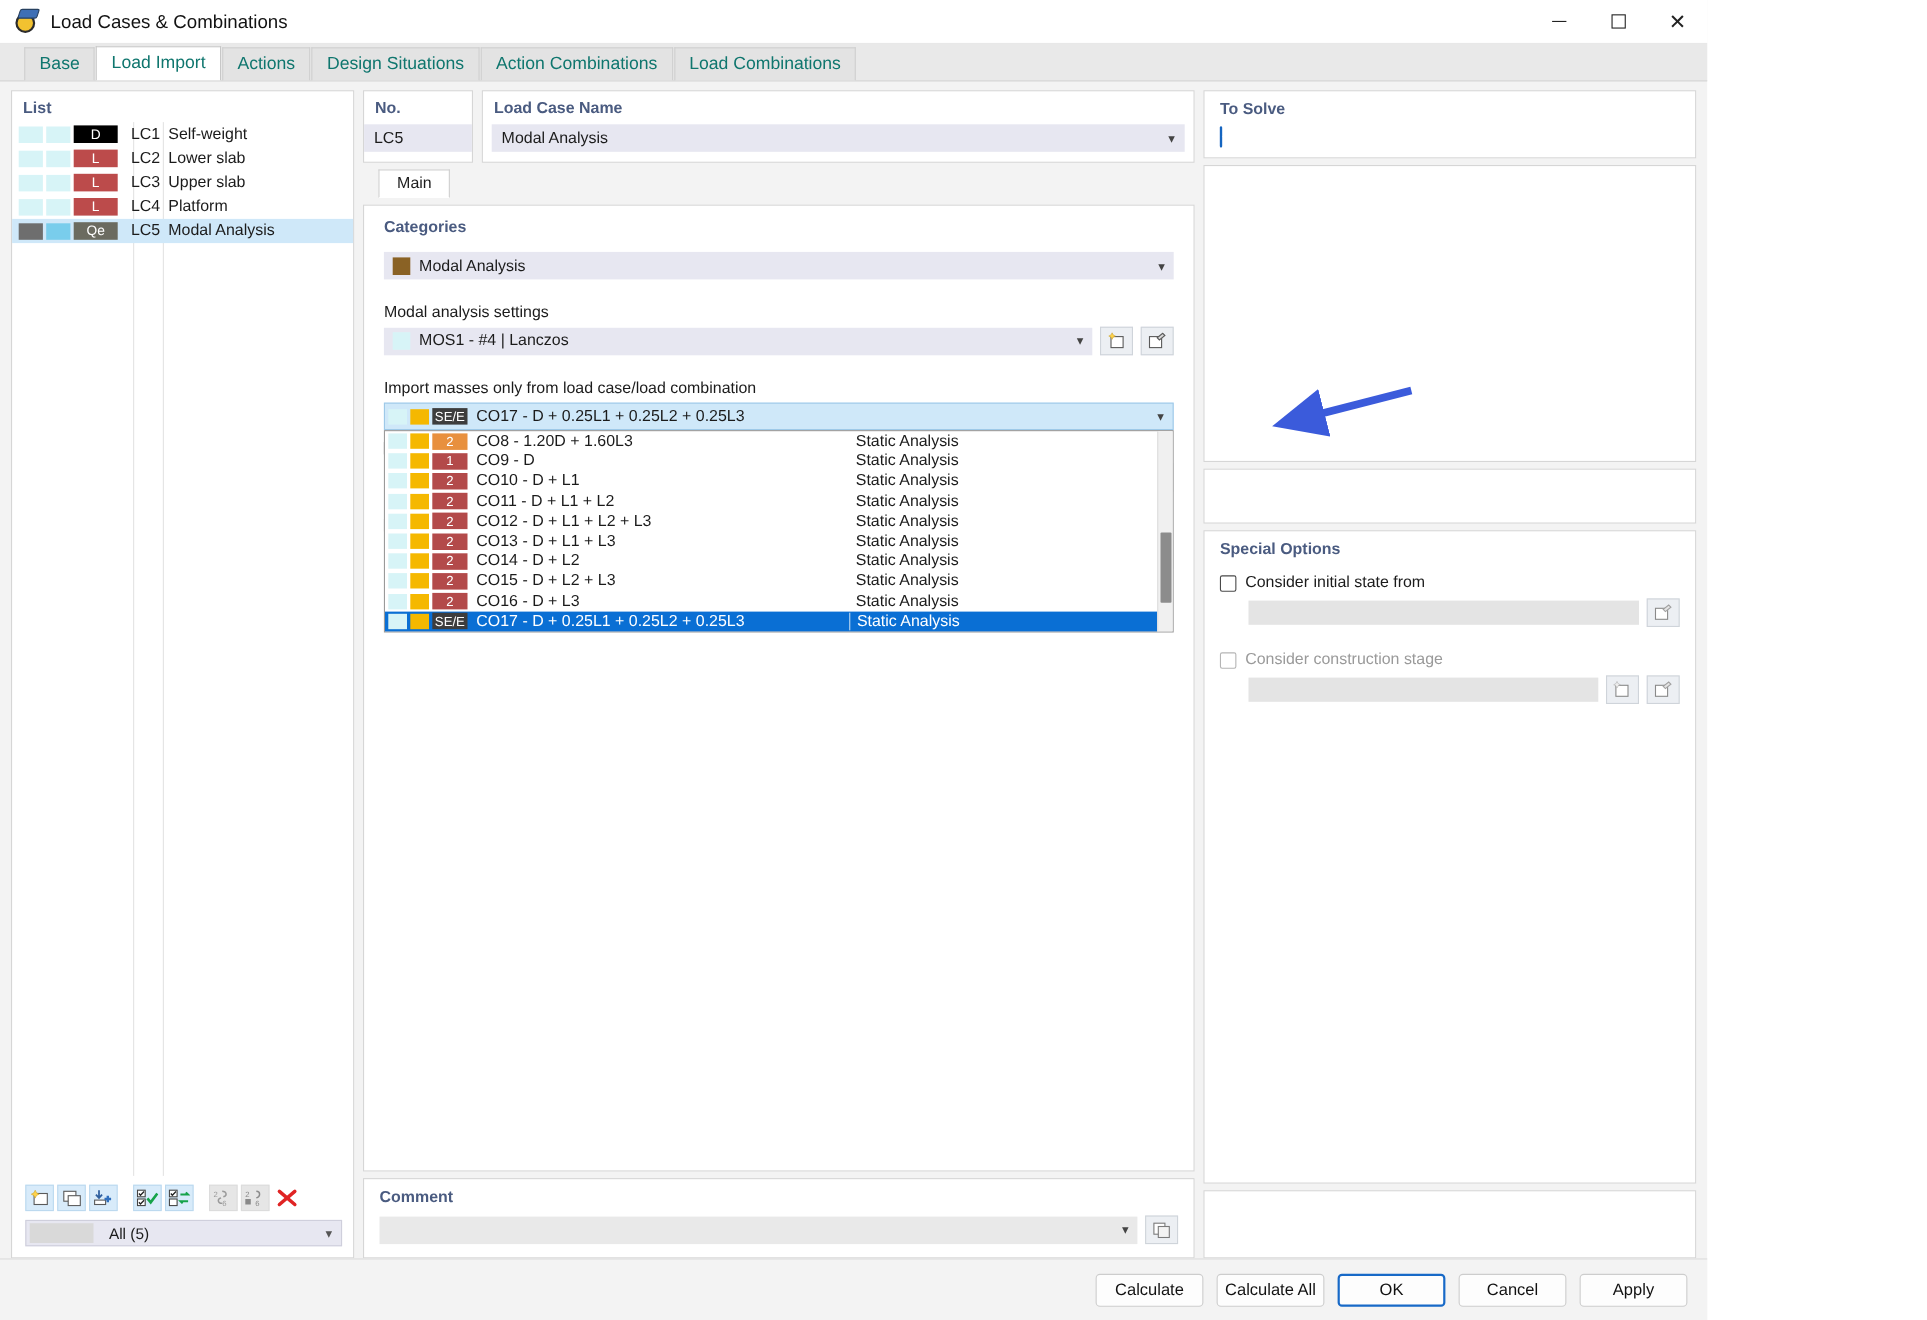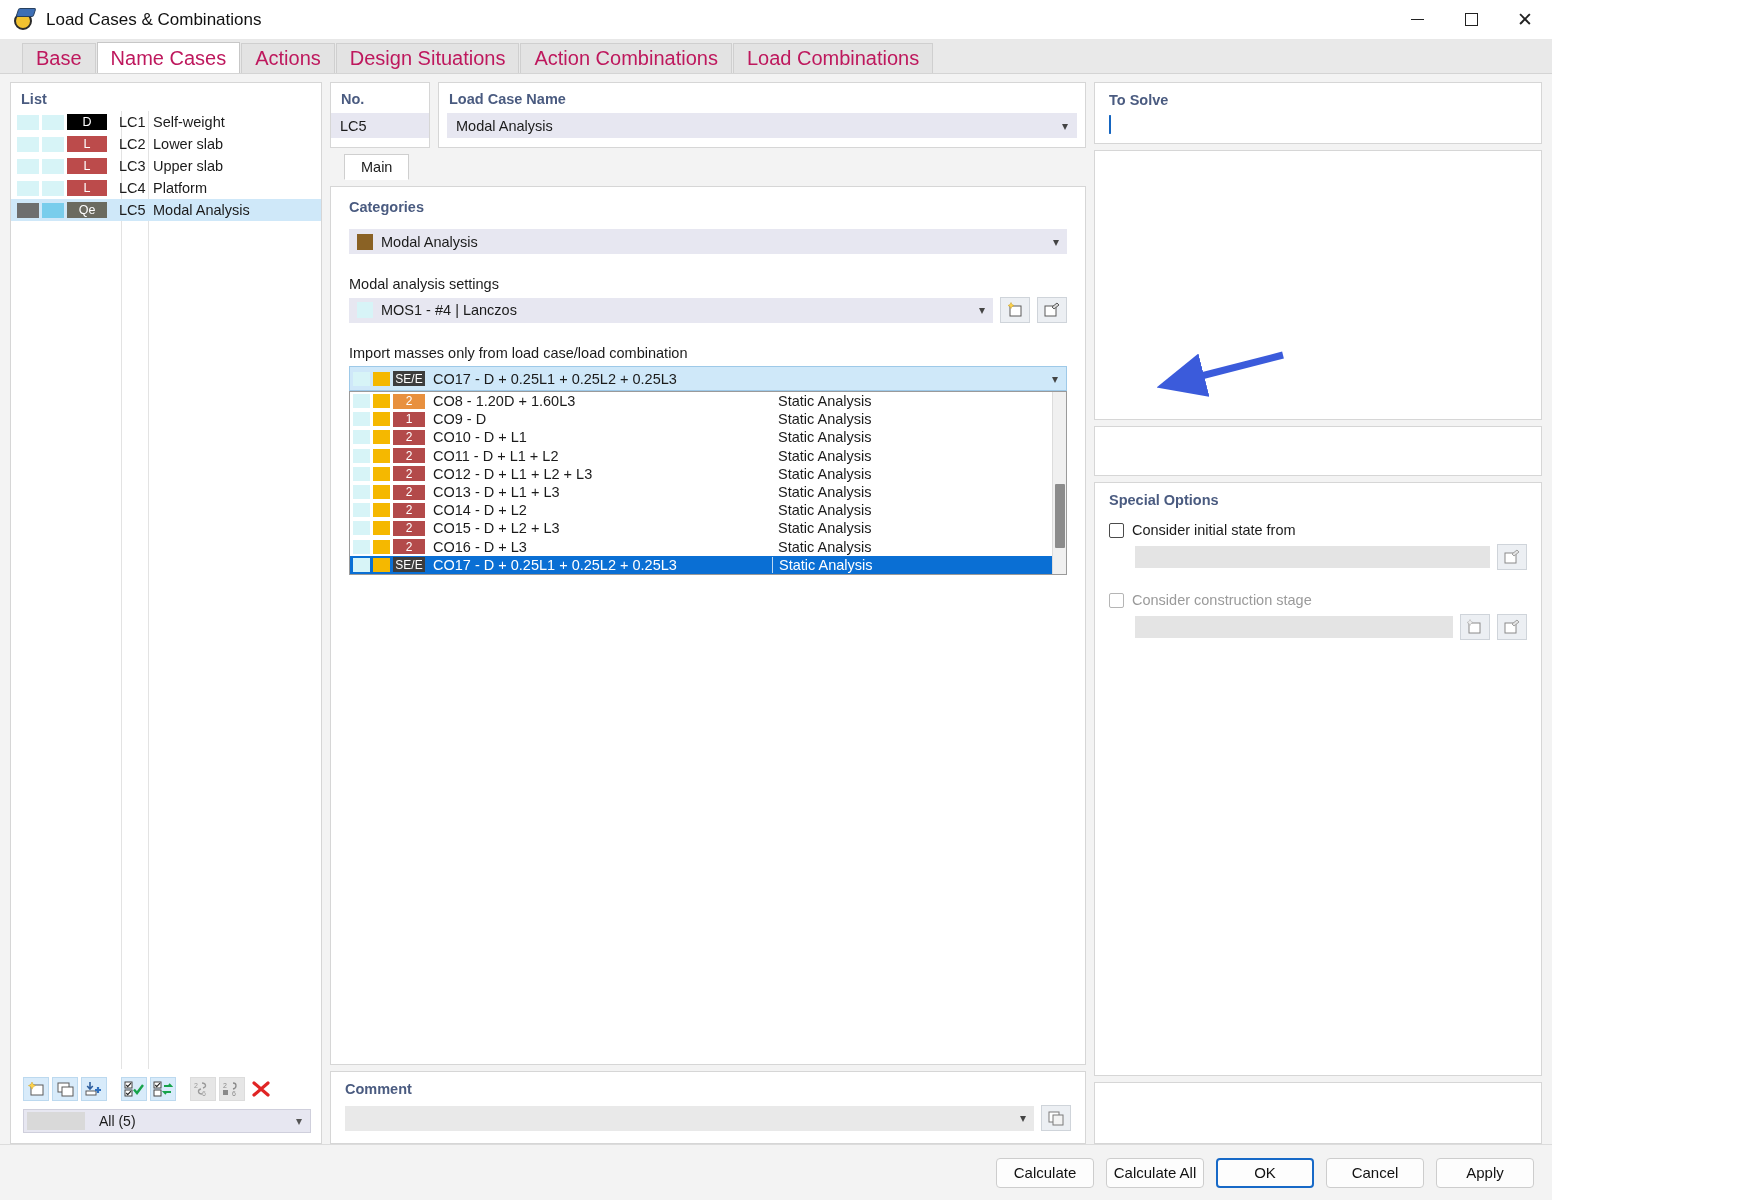--- a/index.html
+++ b/index.html
@@ -39,21 +39,21 @@
   .win-btn .min-glyph { width:13px; height:1px; background:#222; display:block; }
   .win-btn .max-glyph { width:13px; height:13px; border:1.4px solid #222; display:block; }
 
   
   .tabstrip {
     height:34px; background:#e9e9e9; display:flex; align-items:flex-end;
     padding-left:22px; flex:none; border-bottom:1px solid #d4d4d4;
   }
   .tab {
     height:30px; padding:0 13px; display:flex; align-items:center;
-    font-size:20px; color:#be185d; background:#e3e3e3;
+    font-size:16px; color:#0f766e; background:#e3e3e3;
     border:1px solid #cfcfcf; border-bottom:none; margin-right:1px;
   }
   .tab.active { background:#ffffff; border-color:#c7c7c7; height:31px; }
 
   
   .content { flex:1; display:flex; padding:8px 10px 0 10px; gap:8px; min-height:0; }
 
   
   .left-panel {
     width:312px; flex:none; background:#ffffff; border:1px solid #d6d6d6;
@@ -218,21 +218,21 @@
         </div>
       <div class="win-btn">
           <span class="max-glyph"></span>
         </div>
       <div class="win-btn close-btn">✕</div>
     </div>
   </div>
 
   <div class="tabstrip">
     <div class="tab">Base</div>
-    <div class="tab active">Name Cases</div>
+    <div class="tab active">Load Import</div>
     <div class="tab">Actions</div>
     <div class="tab">Design Situations</div>
     <div class="tab">Action Combinations</div>
     <div class="tab">Load Combinations</div>
   </div>
 
   <div class="content">
 
     <div class="left-panel">
       <div class="panel-caption">List</div>

